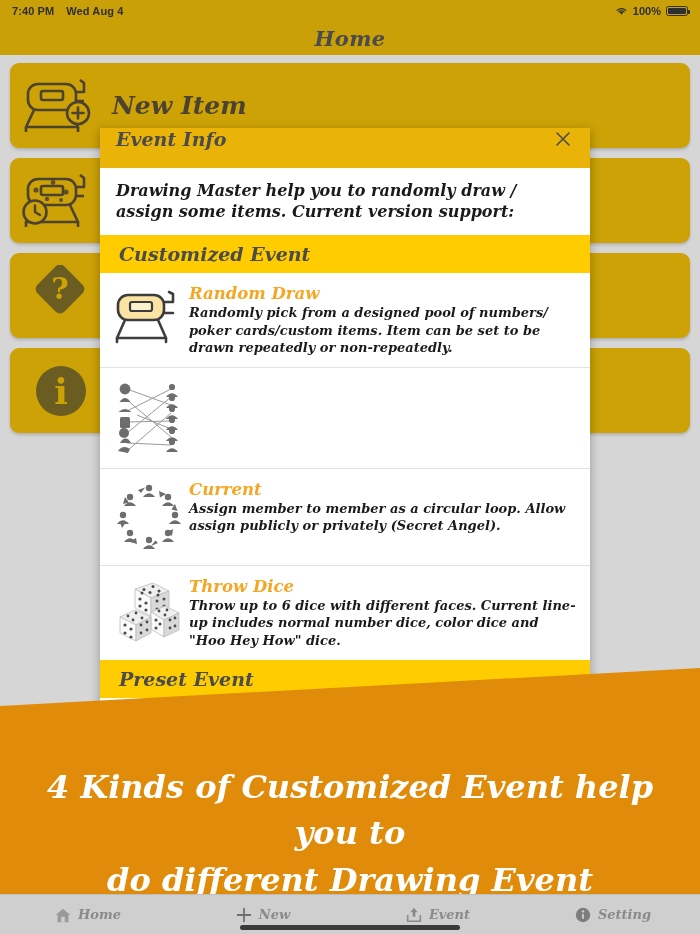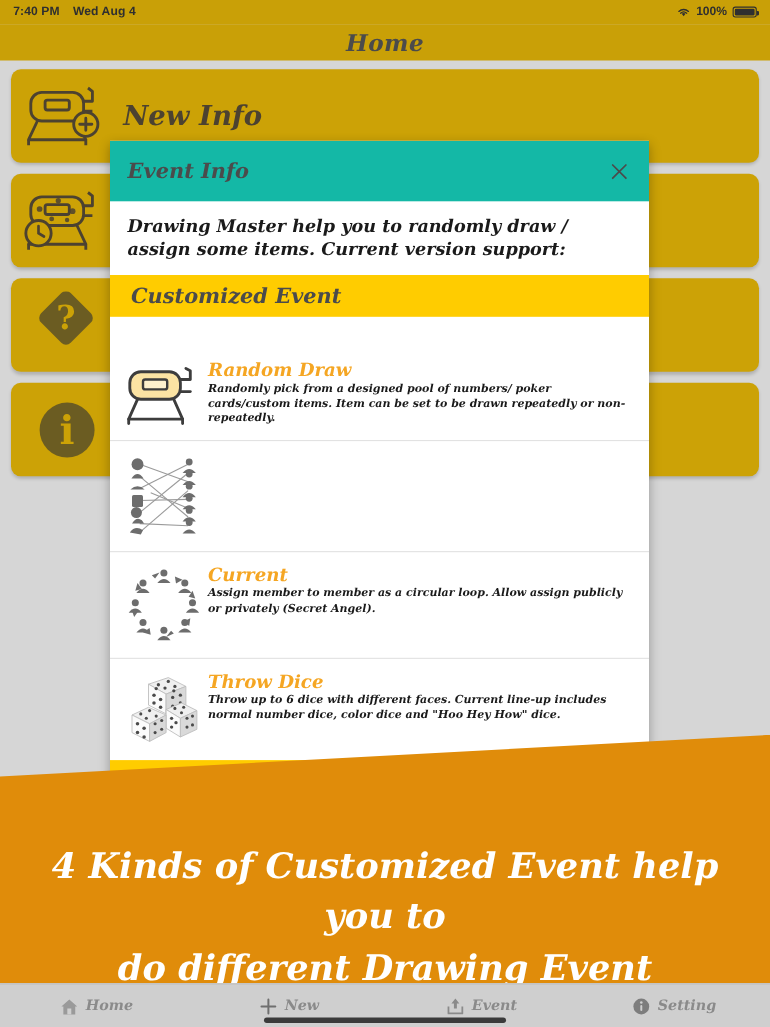--- a/index.html
+++ b/index.html
@@ -74,22 +74,22 @@
 
   
   .modal {
     position: absolute; left: 100px; top: 128px;
     width: 490px;
     background: #ffffff;
     box-shadow: 0 3px 10px rgba(0,0,0,.30);
     overflow: hidden;
   }
   .modal-head {
-    background: #14b8a6; height: 55px;
-    display: flex; align-items: center; padding: 0 16px;
+    background: #eab308; height: 40px;
+    display: flex; padding: 0 16px;
     position: relative;
   }
   .modal-title {
     font-family: "DejaVu Serif", serif;
     font-style: italic; font-weight: 700;
     font-size: 19px; color: #4b4b4b;
   }
   .modal-close {
     margin-left: auto; width: 22px; height: 22px;
     display: flex; align-items: center; justify-content: center;
@@ -103,41 +103,41 @@
     font-size: 16px; line-height: 1.32; color: #1a1a1a;
     background: #fff;
   }
   .section-head {
     background: #fc0; height: 38px;
     display: flex; align-items: center; padding: 0 19px;
     font-family: "DejaVu Serif", serif;
     font-style: italic; font-weight: 700;
     font-size: 19px; color: #4b4b4b;
   }
-  .feat-list { background: #fff; margin-top: 28px; }
+  .feat-list { background: #fff; }
   .feat {
     display: flex; padding: 11px 13px 11px 11px;
     border-bottom: 1px solid #e2e2e2;
   }
   .feat:last-child { border-bottom: none; }
   .feat-ic {
     width: 76px; flex: 0 0 76px;
     display: flex; align-items: flex-start; justify-content: center;
     padding-top: 2px;
   }
   .feat-body { flex: 1; padding-left: 2px; }
   .feat-title {
     font-family: "DejaVu Serif", serif;
     font-style: italic; font-weight: 700;
     font-size: 16.5px; color: #f5a623; margin-bottom: 1px;
   }
   .feat-desc {
     font-family: "DejaVu Serif", serif;
     font-style: italic; font-weight: 700;
-    font-size: 10px; line-height: 1.33; color: #1a1a1a;
+    font-size: 13px; line-height: 1.33; color: #1a1a1a;
   }
 
   
   .banner {
     position: absolute; left: 0; top: 668px; width: 700px; height: 226px;
     background: #e08c0a;
     clip-path: polygon(0 38px, 700px 0px, 700px 226px, 0 226px);
     z-index: 20;
   }
   .banner-text {
@@ -206,21 +206,21 @@
           <rect x="20" y="16" width="22" height="9" rx="2"></rect>
           <path d="M55 17 L63 17 L63 8 L59 5"></path>
           <path d="M55 26 L63 26"></path>
           <path d="M13 35 L5 52 L57 52 L49 35"></path>
           <path d="M5 52 L5 57 M57 52 L57 57"></path>
         </g>
         <circle cx="57" cy="38" r="11" fill="#cca206" stroke="#4c4230" stroke-width="2.6"></circle>
         <path d="M57 32.5 L57 43.5 M51.5 38 L62.5 38" stroke="#4c4230" stroke-width="2.6" stroke-linecap="round"></path>
       </svg>
     </span>
-    <span class="menu-label">New Info</span>
+    <span class="menu-label">New Item</span>
   </div>
 
   <div class="menu-row">
     <span class="menu-icon">
       <svg width="84" height="62" viewBox="0 0 84 62">
         <g stroke="#4c4230" stroke-width="2.6" fill="none" stroke-linejoin="round">
           <rect x="7" y="9" width="48" height="26" rx="10"></rect>
           <rect x="20" y="16" width="22" height="9" rx="2"></rect>
           <path d="M55 17 L63 17 L63 8 L59 5"></path>
           <path d="M55 26 L63 26"></path>

